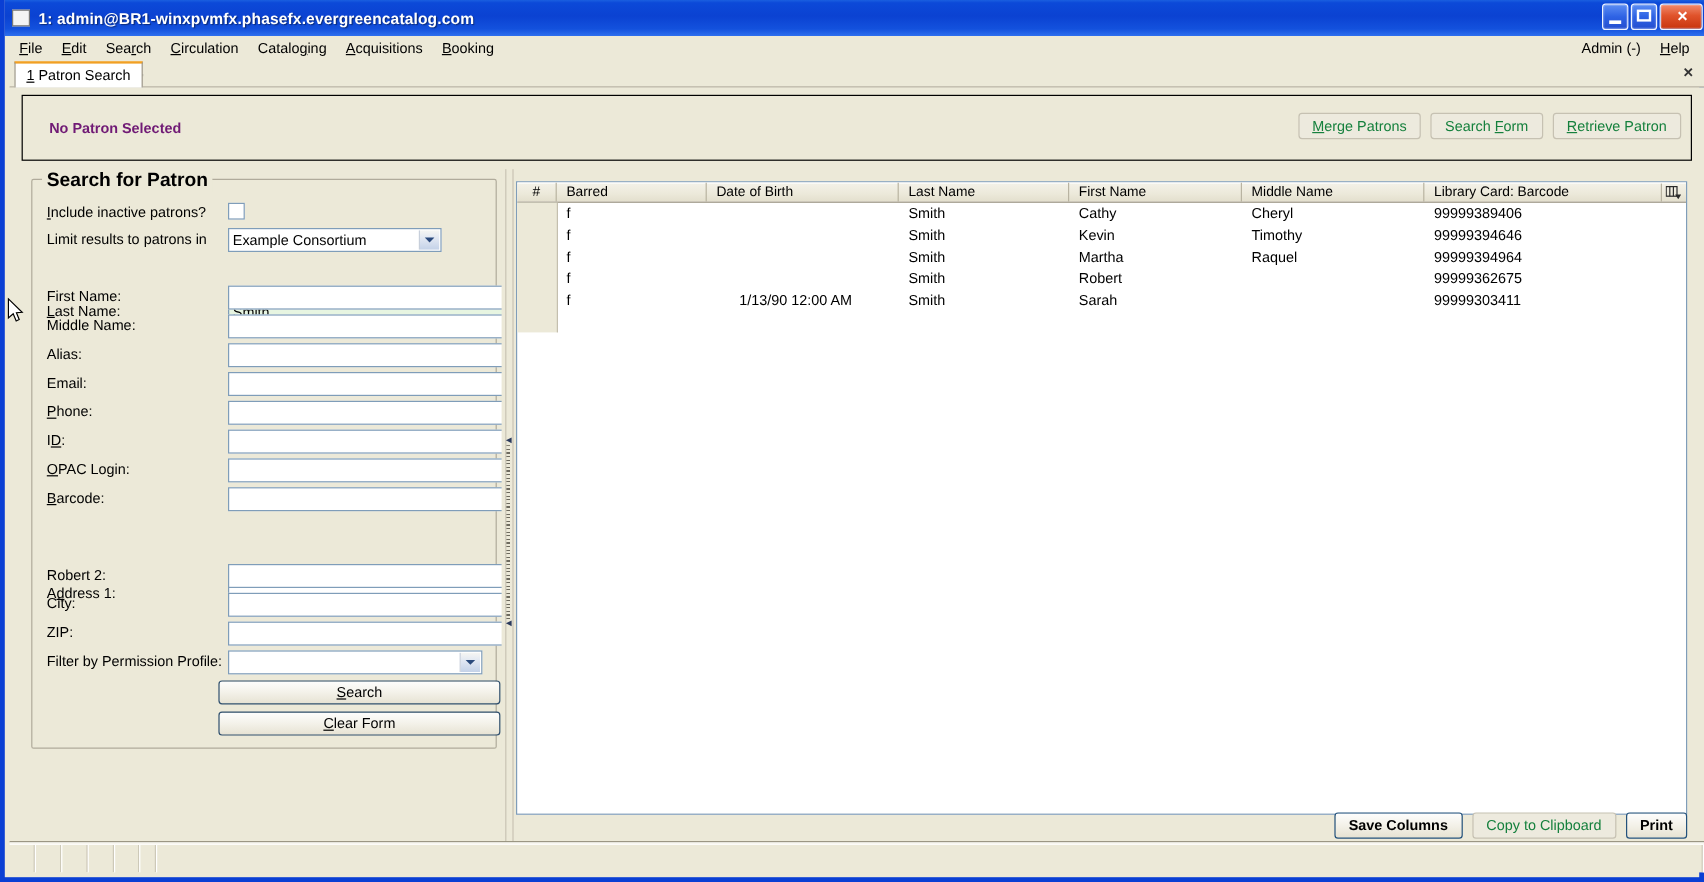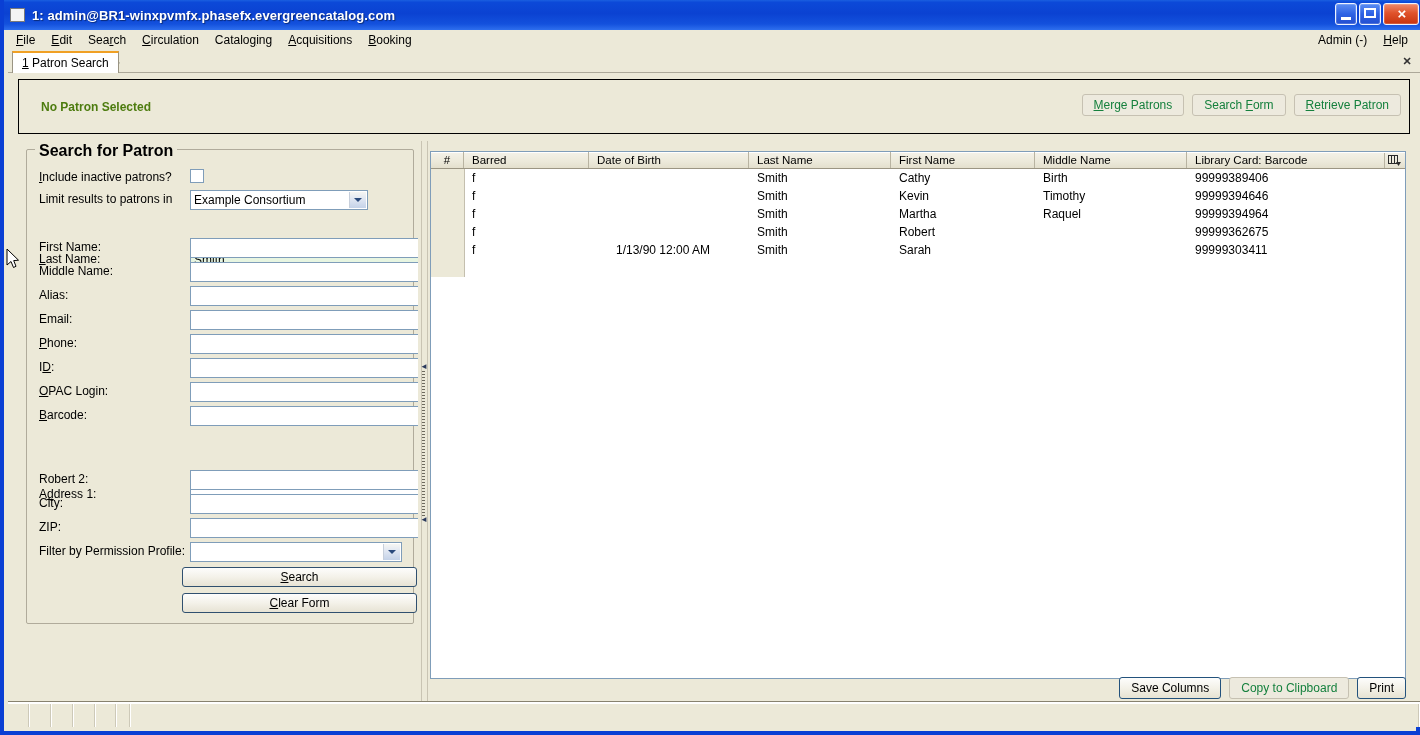--- a/index.html
+++ b/index.html
@@ -199,21 +199,21 @@
     width: 1392px; height: 55px;
     border: 1px solid #000000;
     background: #ece9d8;
     box-sizing: border-box;
   }
   .patron-header-label {
     position: absolute;
     left: 22px; top: 20px;
     font-size: 12px;
     font-weight: bold;
-    color: #4d7c0f;
+    color: #701a75;
   }
   .hdr-buttons {
     position: absolute;
     right: 8px; top: 14px;
     display: flex;
     gap: 8px;
   }
   .btn {
     font-family: "Liberation Sans", sans-serif;
     font-size: 12px;
@@ -227,20 +227,21 @@
     white-space: nowrap;
   }
   .btn.disabled {
     color: #15803d;
     border-color: #c6c1b2;
     background: #edeade;
   }
   .btn.strong {
     border: 1px solid #23527c;
     border-radius: 3px;
+    font-weight: bold;
   }
 
   
   .left-panel {
     position: absolute;
     left: 10px; top: 68px;
     width: 400px; height: 560px;
     box-sizing: border-box;
   }
   .groupbox {
@@ -681,21 +682,21 @@
               </svg>
             </div>
           </div>
           <div class="grid-body" id="grid-body">
               <div class="grow">
                 <div class="cell num" style="width: 33px;">1</div>
                 <div class="cell" style="width: 125px;">f</div>
                 <div class="cell dob" style="width: 160px;"></div>
                 <div class="cell" style="width: 142px;">Smith</div>
                 <div class="cell" style="width: 144px;">Cathy</div>
-                <div class="cell" style="width: 152px;">Birth</div>
+                <div class="cell" style="width: 152px;">Cheryl</div>
                 <div class="cell" style="width: 217px;">99999389406</div>
               </div>
               <div class="grow">
                 <div class="cell num" style="width: 33px;">2</div>
                 <div class="cell" style="width: 125px;">f</div>
                 <div class="cell dob" style="width: 160px;"></div>
                 <div class="cell" style="width: 142px;">Smith</div>
                 <div class="cell" style="width: 144px;">Kevin</div>
                 <div class="cell" style="width: 152px;">Timothy</div>
                 <div class="cell" style="width: 217px;">99999394646</div>

